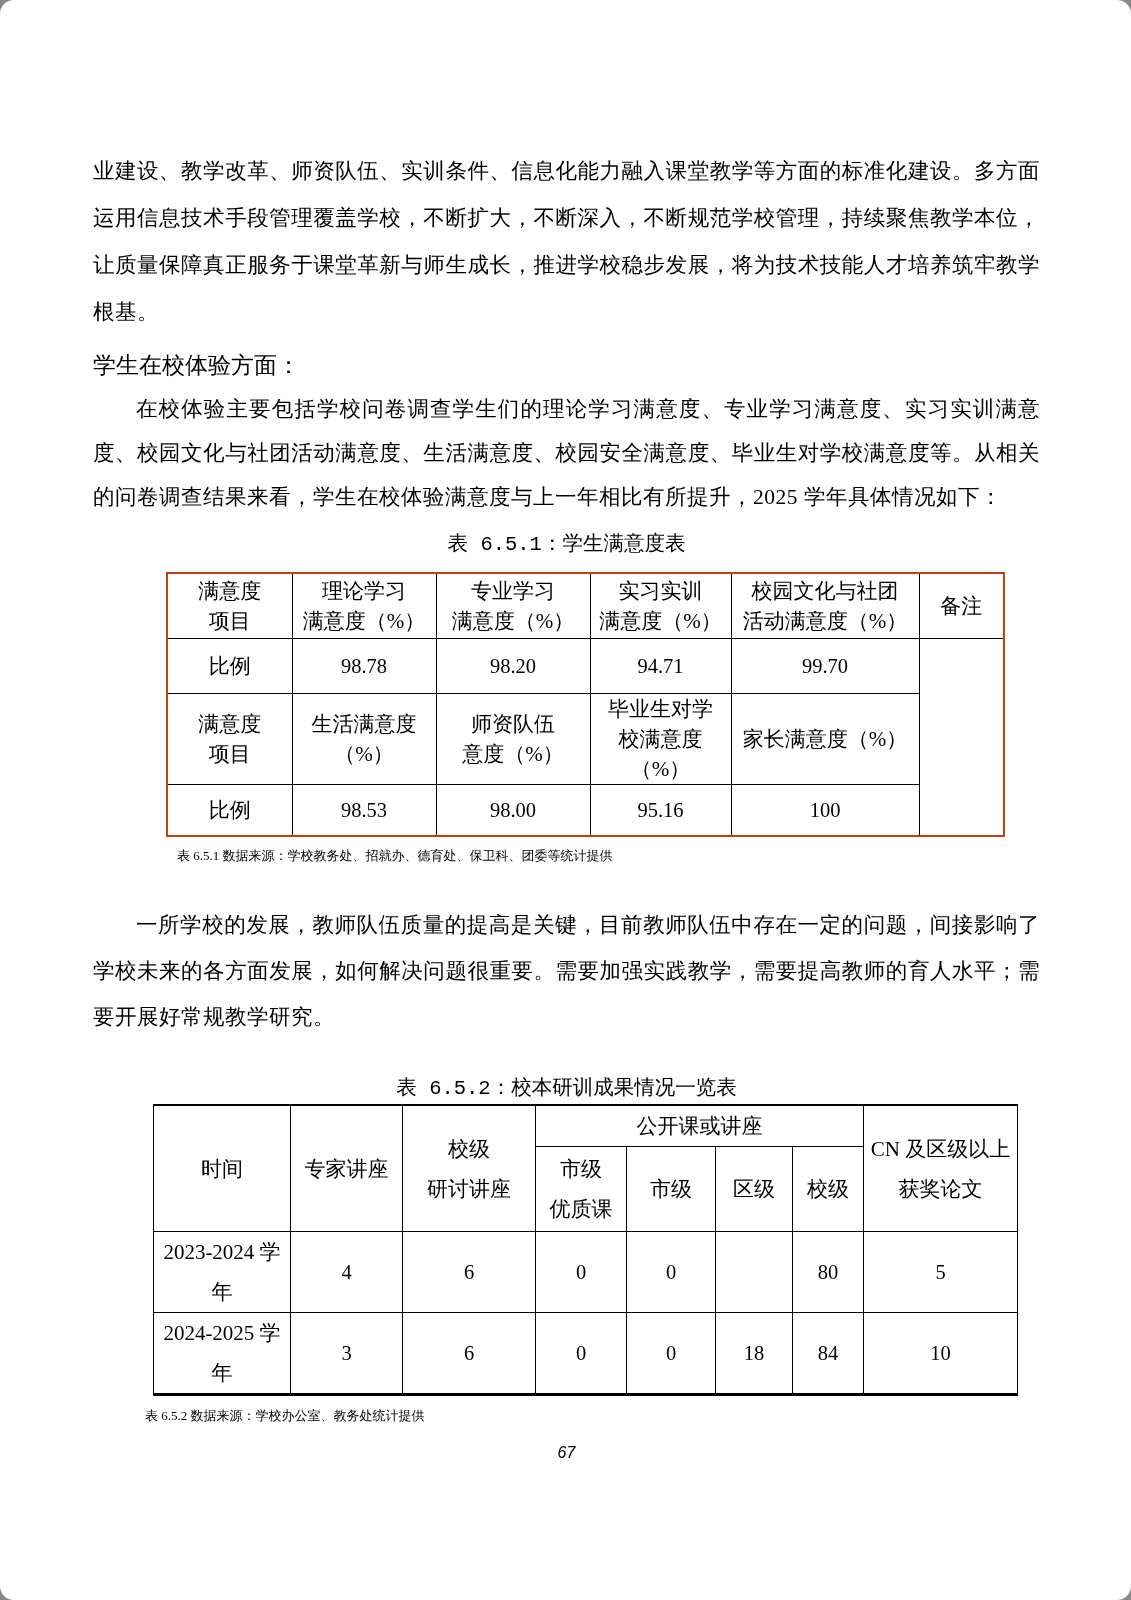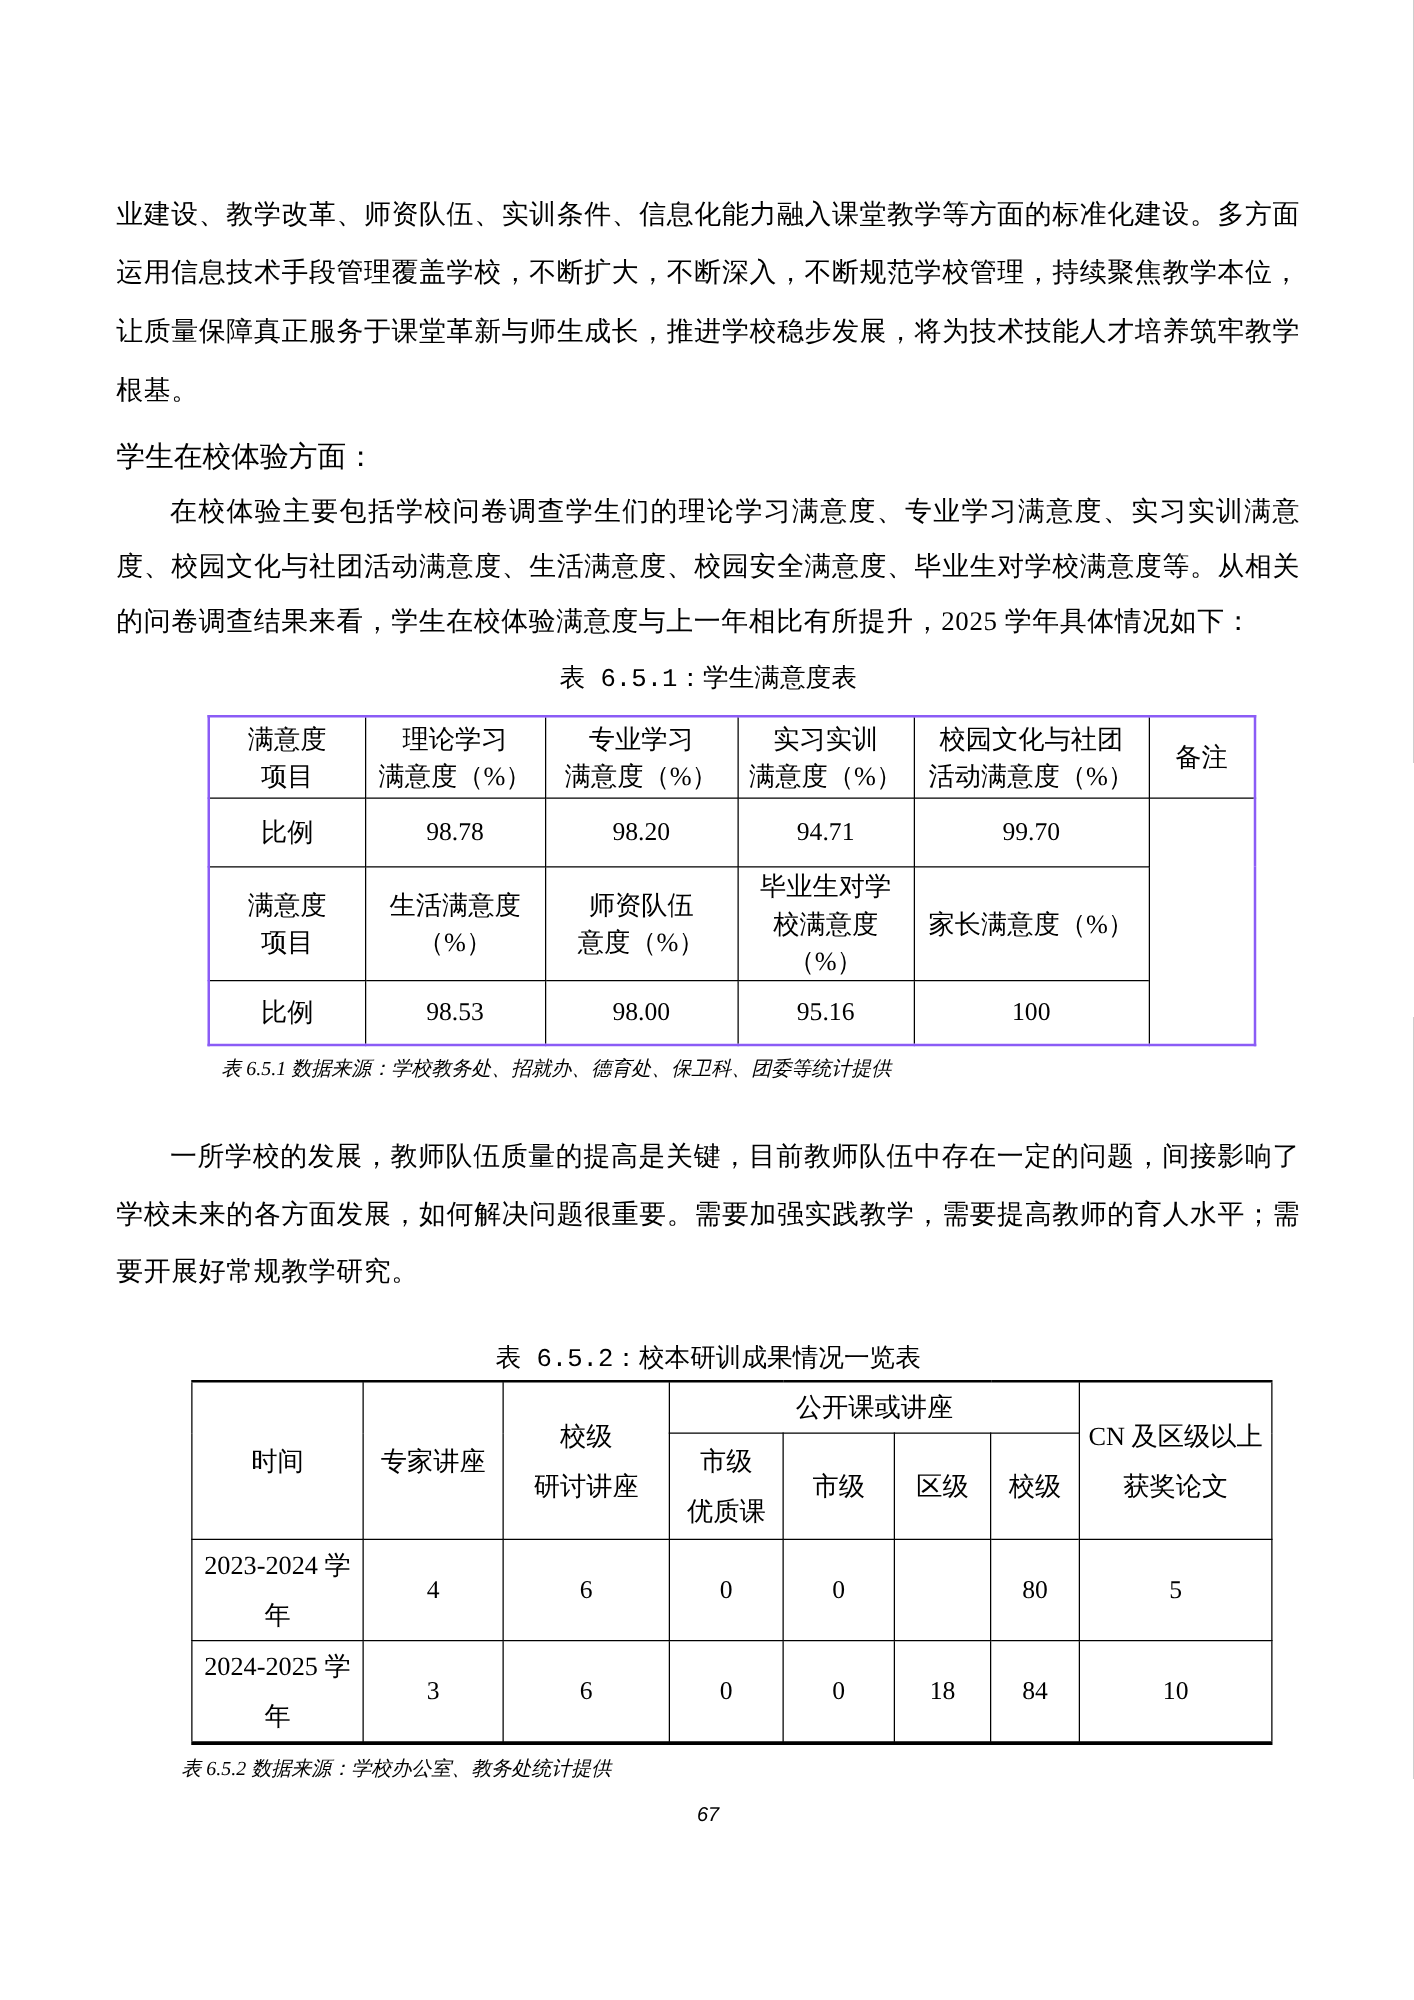--- a/index.html
+++ b/index.html
@@ -7,20 +7,21 @@
     position: relative;
     width: 1131px;
     height: 1600px;
     margin: 0 auto;
     background: #ffffff;
     overflow: hidden;
     font-family: "Liberation Serif", "DejaVu Serif", serif;
     color: #000000;
     box-sizing: border-box;
     padding: 148px 91px 0 93px;
+    border-radius: 14px;
   }
   .body-text {
     margin: 0;
     font-size: 21.5px;
     line-height: 47px;
     text-align: justify;
     text-indent: 2em;
     letter-spacing: 0.5px;
   }
   .no-indent { text-indent: 0; }
@@ -35,41 +36,40 @@
   .table-caption {
     margin: 11px 0 0 0;
     font-size: 20.5px;
     line-height: 30px;
     text-align: center;
     font-family: Liberation Mono, monospace;
   }
   .caption2 { margin-top: 34px; }
   .table-note {
     margin: 5px 0 0 84px;
-    font-size: 16px;
+    font-size: 13px;
     line-height: 28px;
-    font-style: italic;
   }
   .note2 { margin: 6px 0 0 52px; }
   table {
     border-collapse: collapse;
     table-layout: fixed;
   }
   td {
     border: 1px solid #000;
     text-align: center;
     vertical-align: middle;
     padding: 0 2px;
     font-size: 21px;
     white-space: pre-line;
     line-height: 30px;
     overflow: hidden;
   }
   
-  .t1 { margin: 12px 0 0 73px; width: 837px; border: 2px solid #8b5cf6; }
+  .t1 { margin: 12px 0 0 73px; width: 837px; border: 2px solid #c2410c; }
   .t1 .row-h1 { height: 65px; }
   .t1 .row-d1 { height: 55px; }
   .t1 .row-h2 { height: 90px; }
   .t1 .row-d2 { height: 52px; }
   .t1 .num { font-size: 20.5px; }
   
   .t2 { margin: 0 0 0 60px; width: 864px; border: 1px solid #000; border-top: 2px solid #000; border-bottom: 3px solid #000; }
   .t2 .row-span-label { height: 40px; }
   .t2 .row-subhead { height: 85px; }
   .t2 .row-y1 { height: 79px; }

